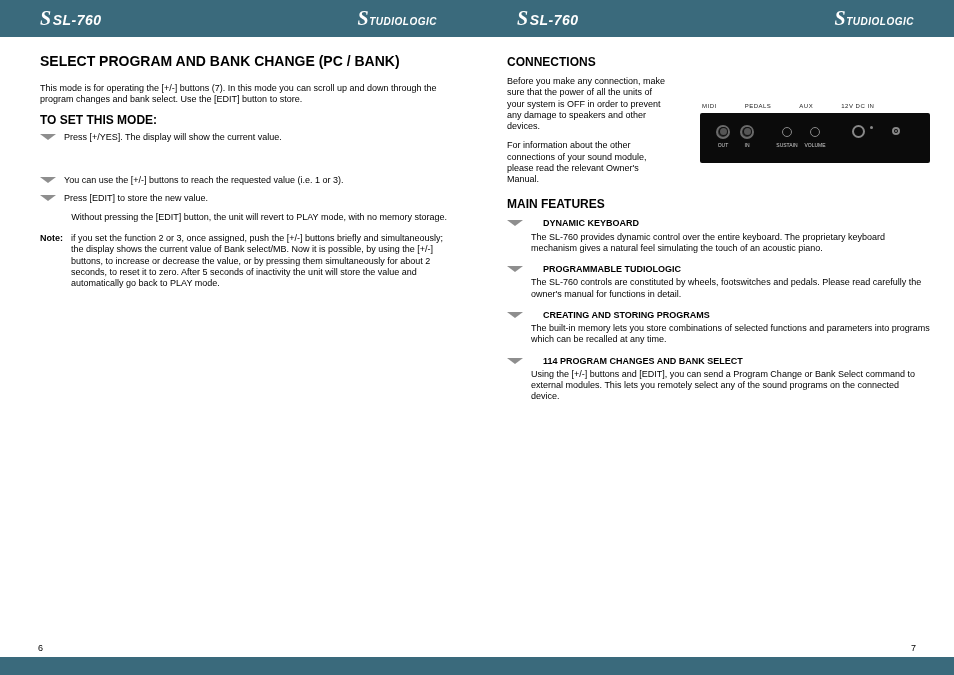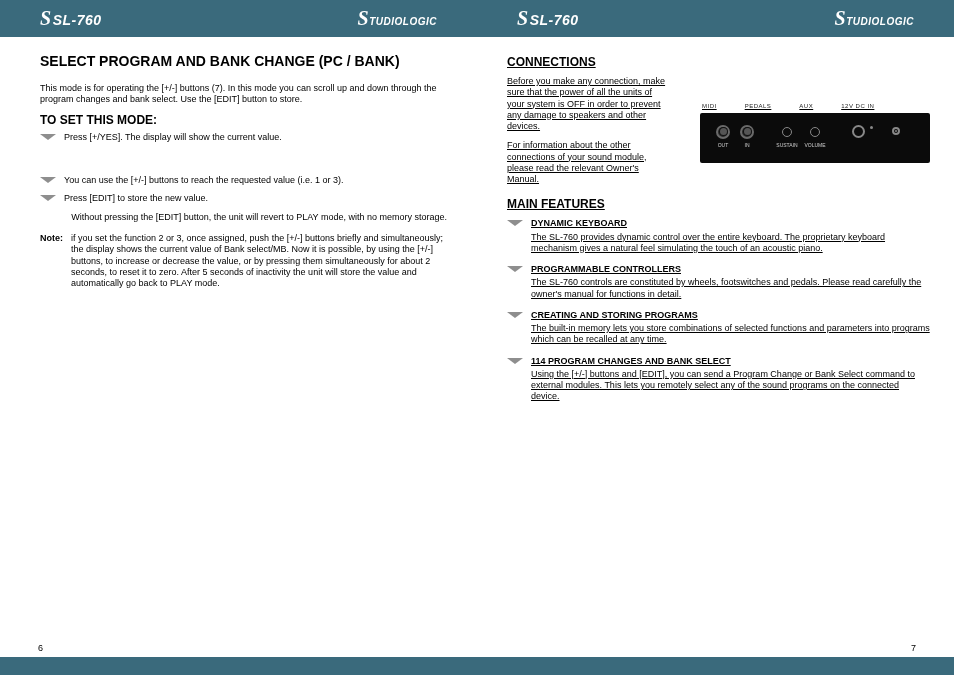--- a/index.html
+++ b/index.html
@@ -8,21 +8,21 @@
   .col { width: 477px; height: 675px; position: relative; background: #ffffff; }
   .hdr { position: absolute; top: 0; left: 0; right: 0; height: 37px; background: #3a6a7c; display: flex; align-items: center; justify-content: space-between; padding: 0 40px; }
   .ftr { position: absolute; bottom: 0; left: 0; right: 0; height: 18px; background: #3a6a7c; }
   .logo-model { color: #fff; font-weight: bold; font-style: italic; font-size: 14px; letter-spacing: 0.5px; display: flex; align-items: baseline; }
   .logo-model .big { font-size: 20px; margin-right: 1px; font-style: italic; font-family: Georgia, serif; }
   .logo-model .rest { font-size: 14px; font-style: italic; }
   .logo-brand { color: #fff; font-weight: bold; font-style: italic; font-size: 14px; letter-spacing: 0.5px; display: flex; align-items: baseline; }
   .logo-brand .big { font-size: 20px; margin-right: 0; font-style: italic; font-family: Georgia, serif; }
   .logo-brand .rest { font-size: 10px; }
   .content { position: absolute; top: 37px; left: 0; right: 0; bottom: 18px; padding: 16px 30px 8px 40px; font-size: 9px; line-height: 1.25; }
-  .colR .content { padding: 16px 24px 8px 30px; text-decoration: underline; }
+  .colR .content { padding: 16px 24px 8px 30px; }
   h1.title { font-size: 14px; font-weight: bold; margin-bottom: 12px; }
   .left-block p { margin-bottom: 8px; }
   .sub { font-size: 12px; font-weight: bold; margin-bottom: 4px; }
   .arrow-row { display: flex; align-items: flex-start; gap: 8px; margin-bottom: 6px; }
   .arrow-row .icon { flex: 0 0 16px; padding-top: 2px; }
   .arrow-row .txt { flex: 1; }
   .tri-down { width: 0; height: 0; border-left: 8px solid transparent; border-right: 8px solid transparent; border-top: 6px solid #8e8e8e; }
   .note { display: flex; gap: 8px; margin-top: 10px; }
   .note .lbl { font-weight: bold; }
   .pageno { position: absolute; bottom: 3px; font-size: 9px; }
@@ -42,21 +42,21 @@
   .midi::after{ content:""; width:7px; height:7px; border-radius:50%; background:#555; box-shadow: 0 0 0 1px #111; }
   .jack { width: 10px; height: 10px; border-radius: 50%; border: 1.5px solid #888; }
   .jack-big { width: 13px; height: 13px; border-radius: 50%; border: 2px solid #888; }
   .dcin { width:8px; height:8px; border-radius:50%; border:2px solid #888; display:flex; align-items:center; justify-content:center;}
   .dcin::after{content:""; width:2px;height:2px;border-radius:50%; background:#888;}
   .cap { position: absolute; top: 30px; font-size: 5px; color: #cfcfcf; text-align: center; line-height: 1; width: 24px; }
   .cap2 { width: 30px; }
 
   .feat-list .arrow-row { margin-bottom: 8px; }
   .feat-list .arrow-row p { margin-bottom: 2px; }
-  .feat-title { font-weight: bold; font-size: 9px; }
+  .feat-title { font-weight: bold; font-size: 9px; margin-left: 12px; }
 </style>
 </head>
 <body>
 
 <div class="page">
 
   <div class="col colL">
     <div class="hdr">
       <div class="logo-model">
         <span class="big">S</span>
@@ -162,21 +162,21 @@
           <div class="txt">
             <p class="feat-title">DYNAMIC KEYBOARD</p>
             <p>The SL-760 provides dynamic control over the entire keyboard. The proprietary keyboard mechanism gives a natural feel simulating the touch of an acoustic piano.</p>
           </div>
         </div>
         <div class="arrow-row">
           <div class="icon">
               <div class="tri-down"></div>
             </div>
           <div class="txt">
-            <p class="feat-title">PROGRAMMABLE CONTROLLERS</p>
+            <p class="feat-title">PROGRAMMABLE TUDIOLOGIC</p>
             <p>The SL-760 controls are constituted by wheels, footswitches and pedals. Please read carefully the owner's manual for functions in detail.</p>
           </div>
         </div>
         <div class="arrow-row">
           <div class="icon">
               <div class="tri-down"></div>
             </div>
           <div class="txt">
             <p class="feat-title">CREATING AND STORING PROGRAMS</p>
             <p>The built-in memory lets you store combinations of selected functions and parameters into programs which can be recalled at any time.</p>

